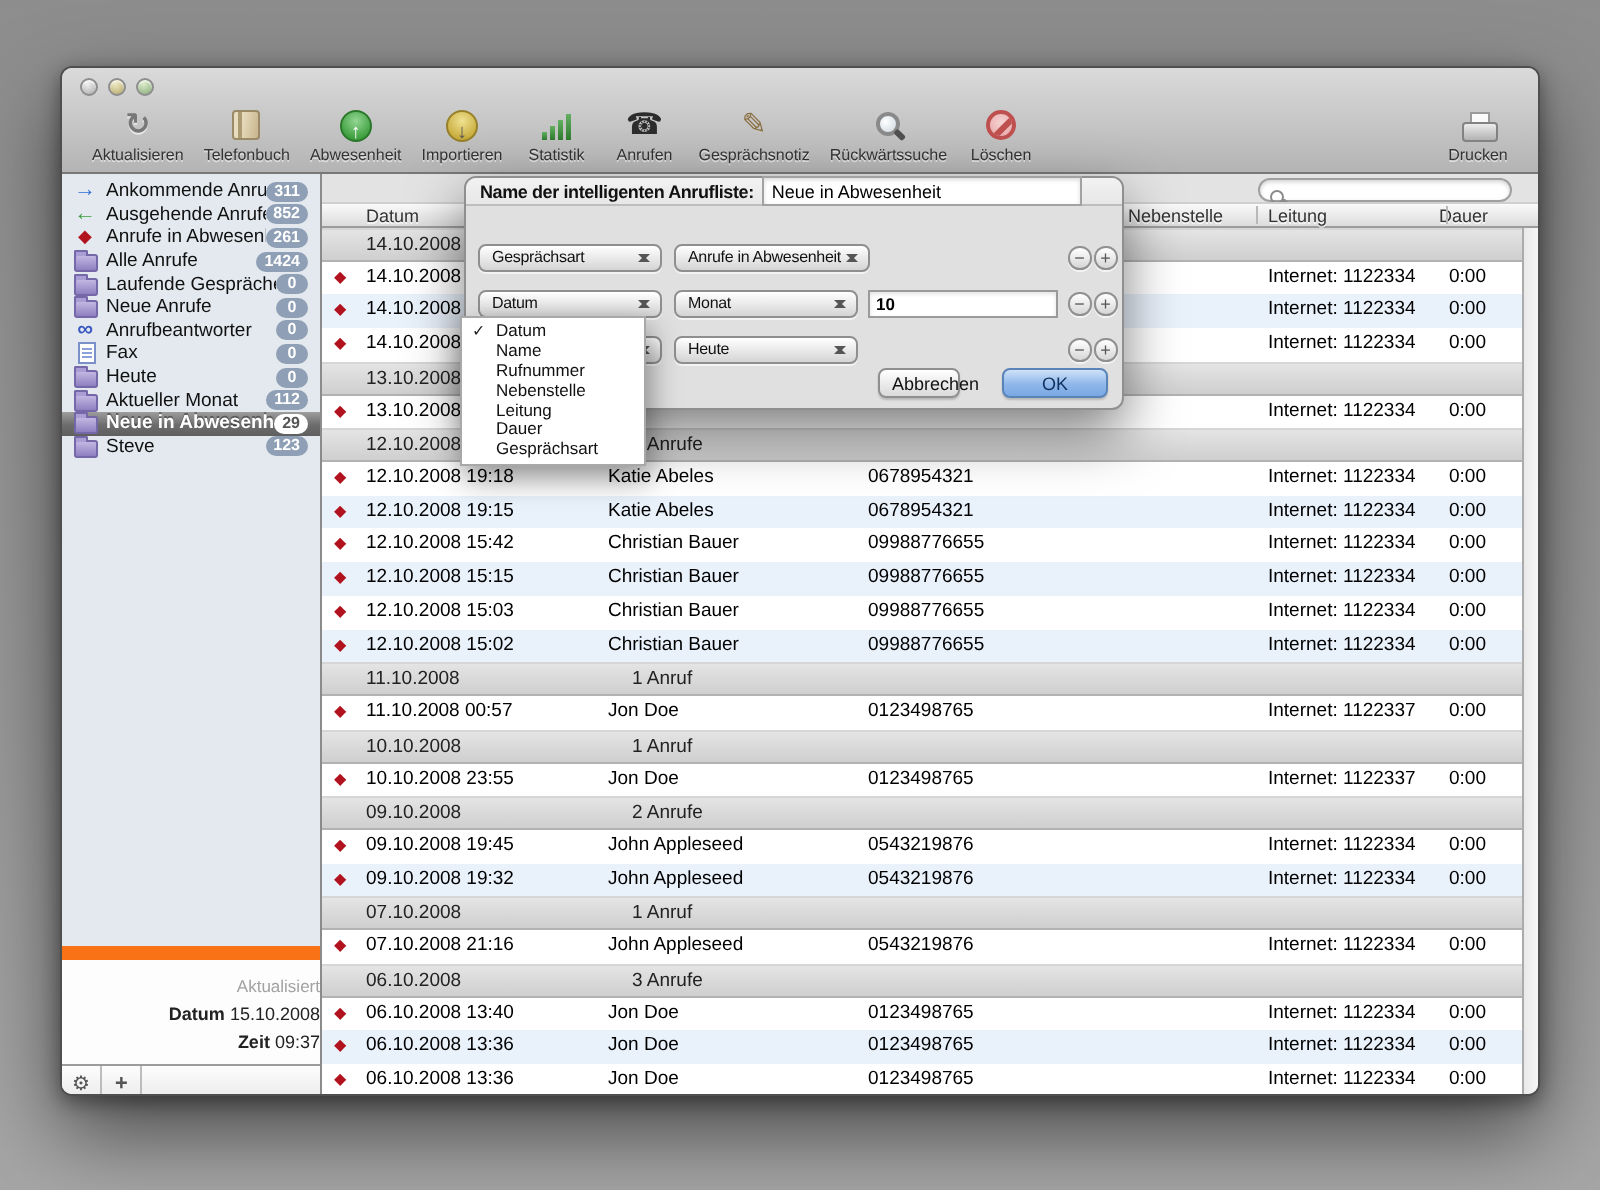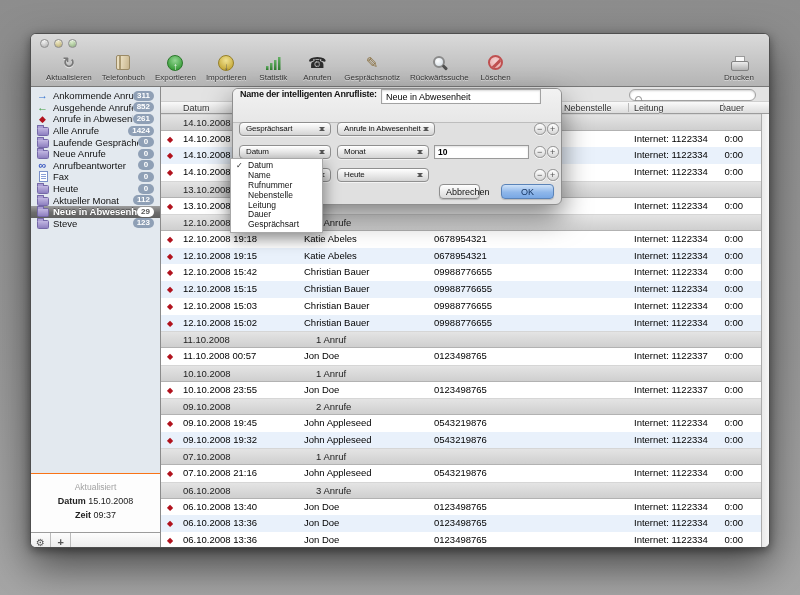--- a/index.html
+++ b/index.html
@@ -70,21 +70,21 @@
   
   .sidebar{left:0;top:53px;width:130px;height:462px;background:#e3e9ef;border-right:1px solid #8b8b8b}
   .sb-list{left:0;top:0;width:100%;height:386px;padding-top:3px;position:absolute}
   .sb-item{position:relative;display:flex;align-items:center;height:11.6px;padding:0 4px 0 4px;font-size:9.5px;color:#111;white-space:nowrap}
   .sb-item .ic{position:relative;width:15px;height:11px;display:flex;align-items:center;justify-content:center;flex:none;margin-right:3px}
   .sb-item .lbl{position:relative;flex:1;overflow:hidden}
   .badge{position:relative;flex:none;min-width:16px;padding:0 4px;height:10px;border-radius:5.5px;background:#8fa0b6;color:#fff;
     font-size:8px;font-weight:bold;line-height:10px;text-align:center;margin-right:2px}
   .sb-item.sel{background:linear-gradient(#9d9d9d,#6c6c6c 55%,#5f5f5f);color:#fff;font-weight:bold;text-shadow:0 -1px 0 rgba(0,0,0,.35)}
   .sb-item.sel .badge{background:#fff;color:#555;text-shadow:none}
-  .sb-info{left:0;top:386px;width:100%;height:59px;background:#fdfdfd;border-top:1px solid #f97316;text-align:center}
+  .sb-info{left:0;top:386px;width:100%;height:59px;background:#fdfdfd;border-top:7px solid #f97316;text-align:right}
   .sb-updated{position:relative;margin-top:8px;font-size:8.5px;color:#a2a2a2;width:100%}
   .sb-line{position:relative;font-size:9px;color:#222;margin-top:4px;width:100%}
   .sb-line b{position:relative}
   .sb-line span{position:relative}
   .sb-footer{left:0;top:445px;width:100%;height:17px;background:linear-gradient(#fdfdfd,#ebebeb);border-top:1px solid #9c9c9c;display:flex}
   .sb-btn{position:relative;width:20px;height:100%;border-right:1px solid #bcbcbc;display:flex;align-items:center;justify-content:center;flex:none}
 
   
   .main{left:130px;top:53px;right:0;bottom:0;position:absolute}
   .topstrip{left:0;top:0;width:100%;height:14px;background:#e3e3e3}
@@ -106,22 +106,22 @@
   .c-name{left:143px}
   .c-number{left:273px}
   .c-line{left:473px}
   .c-dur{right:20px;text-align:right}
   .c-gcount{left:155px}
   .scrolltrack{top:27px;right:0;width:8px;bottom:0;background:linear-gradient(90deg,#e9e9e9,#f6f6f6);border-left:1px solid #ababab}
 
   
   .dialog{left:232px;top:88px;width:330px;height:117px;border-radius:6px;background:#e0e0e0;border:1px solid #8f8f8f;
     box-shadow:0 12px 28px rgba(0,0,0,.5);z-index:40}
-  .dlg-top{left:0;top:0;width:100%;height:34px;border-radius:5px 5px 0 0;background:linear-gradient(#f2f2f2,#e7e7e7);
-    border-bottom:1px solid #bdbdbd;display:flex;align-items:flex-start;padding:0 20px 0 7px}
+  .dlg-top{left:0;top:0;width:100%;height:14px;border-radius:5px 5px 0 0;background:linear-gradient(#f2f2f2,#e7e7e7);
+    border-bottom:1px solid #bdbdbd;display:flex;align-items:center;padding:0 20px 0 7px}
   .dlg-name-label{position:relative;font-size:9px;font-weight:bold;letter-spacing:-.2px;color:#111;white-space:nowrap;flex:none;margin-right:4px}
   .dlg-name-field{position:relative;flex:1;height:15px;border:1px solid #a2a2a2;background:#fff;font-size:9px;padding:0 4px;
     font-family:inherit;box-shadow:inset 0 1px 2px rgba(0,0,0,.15)}
   .rule{position:absolute;left:0;width:100%;height:14px}
   .popup{position:absolute;height:14px;border:1px solid #8f8f8f;border-radius:4px;color:#111;
     background:linear-gradient(#fff,#ececec 45%,#d4d4d4);box-shadow:inset 0 1px 0 #fff,0 1px 0 rgba(255,255,255,.6);
     font-size:8px;letter-spacing:-.15px;line-height:12.5px;padding:0 14px 0 6px;white-space:nowrap;overflow:hidden}
   .popup .arr{position:absolute;right:4px;top:0;bottom:0;width:7px}
   .popup .arr::before{content:"";position:absolute;left:0;top:2px;border:3px solid transparent;border-bottom:3.5px solid #555}
   .popup .arr::after{content:"";position:absolute;left:0;bottom:2px;border:3px solid transparent;border-top:3.5px solid #555}
@@ -158,21 +158,21 @@
           <div class="tbitem">
             <span class="tbicon">
               <i class="g g-book"></i>
             </span>
             <span class="tblabel">Telefonbuch</span>
           </div>
           <div class="tbitem">
             <span class="tbicon">
               <i class="g g-export"></i>
             </span>
-            <span class="tblabel">Exportieren</span>
+            <span class="tblabel">Abwesenheit</span>
           </div>
           <div class="tbitem">
             <span class="tbicon">
               <i class="g g-import"></i>
             </span>
             <span class="tblabel">Importieren</span>
           </div>
           <div class="tbitem">
             <span class="tbicon">
               <i class="g g-stats"></i>

